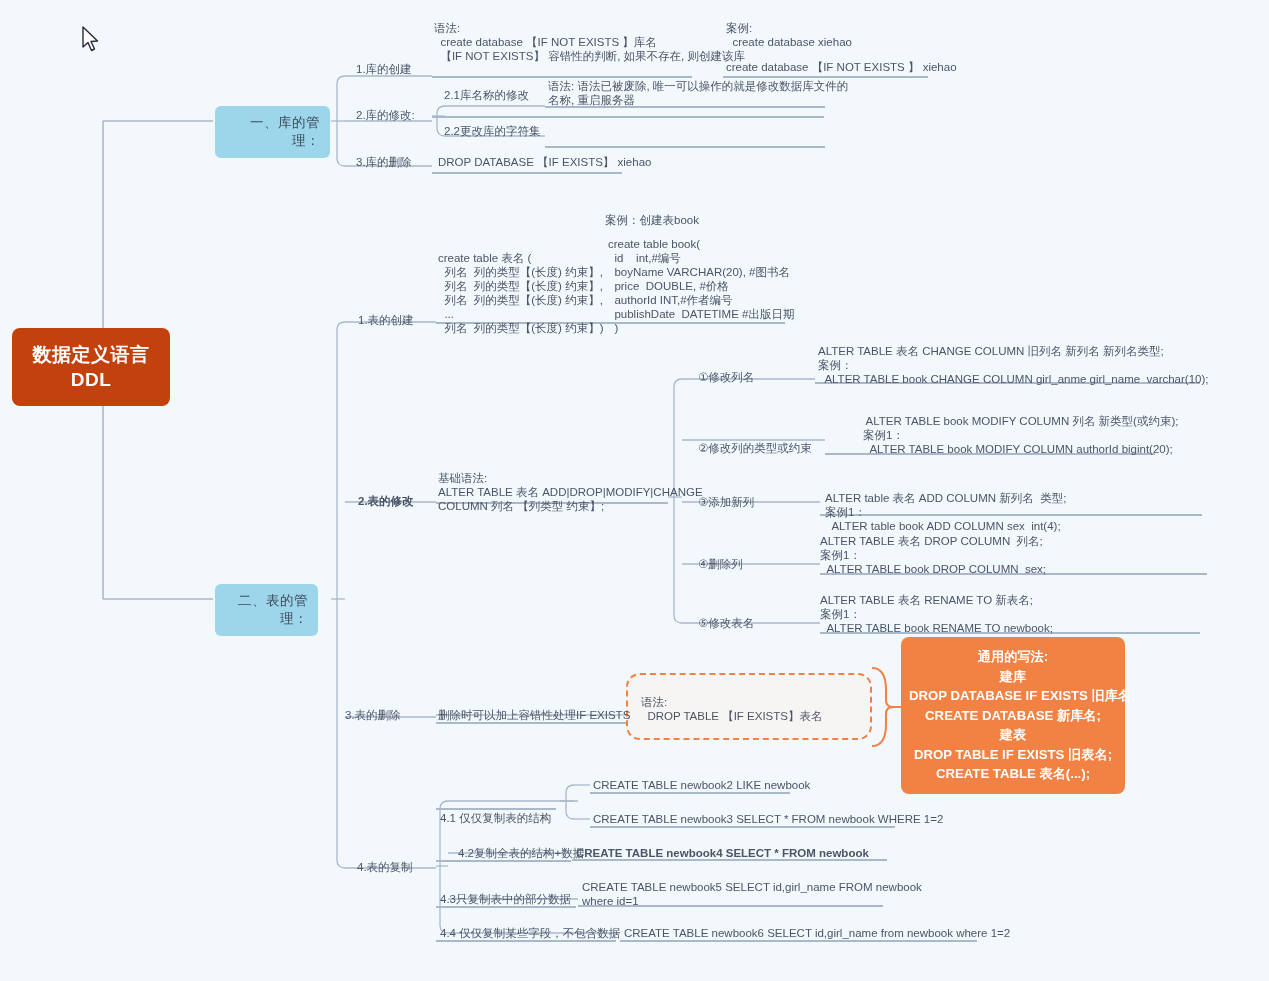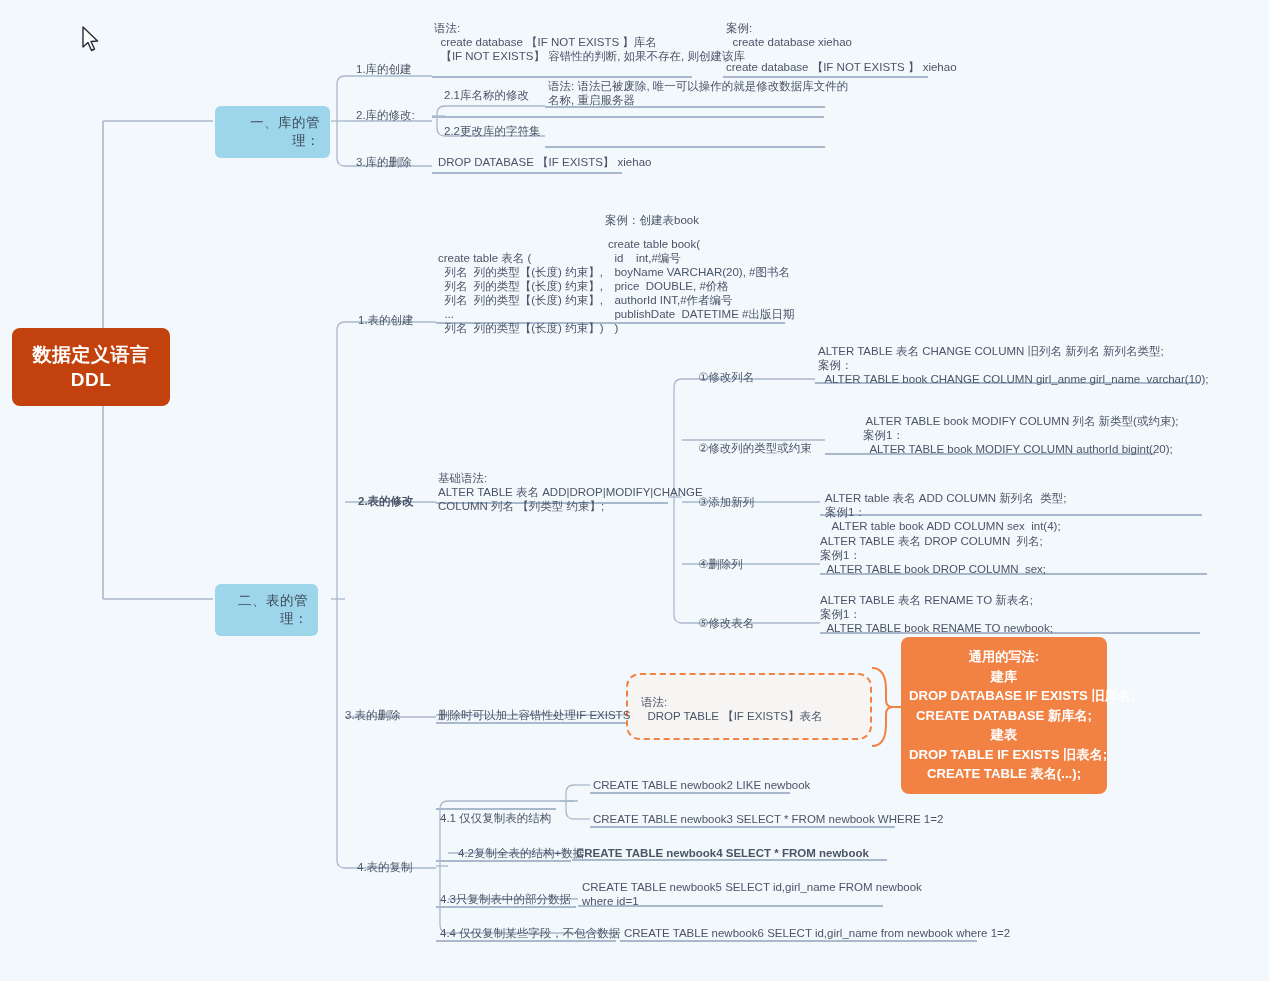--- a/index.html
+++ b/index.html
@@ -244,21 +244,21 @@
   <div class="node txt" style="left:698px; top:616px;">⑤修改表名</div>
   <div class="node txt" style="left:820px; top:593px;">ALTER TABLE 表名 RENAME TO 新表名;
 案例1：
   ALTER TABLE book RENAME TO newbook;</div>
 
   <div class="node txt" style="left:345px; top:708px;">3.表的删除</div>
   <div class="node txt" style="left:438px; top:708px;">删除时可以加上容错性处理IF EXISTS</div>
   <div class="node txt" style="left:641px; top:695px;">语法:
   DROP TABLE 【IF EXISTS】表名</div>
 
-  <div class="node callout" style="left:901px; top:637px; width:206px;">通用的写法:
+  <div class="node callout" style="left:901px; top:637px; width:224px;">通用的写法:
 建库
 DROP DATABASE IF EXISTS 旧库名;
 CREATE DATABASE 新库名;
 建表
 DROP TABLE IF EXISTS 旧表名;
 CREATE TABLE 表名(...);</div>
 
   <div class="node txt" style="left:357px; top:860px;">4.表的复制</div>
 
   <div class="node txt" style="left:440px; top:794px;margin-top:17px;">4.1 仅仅复制表的结构</div>

